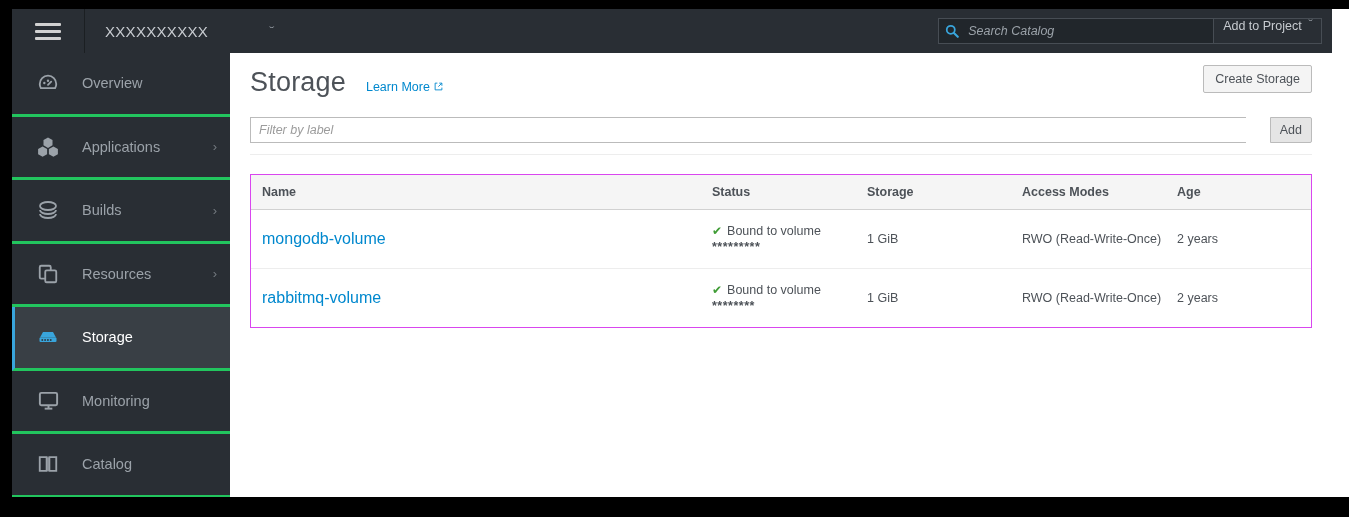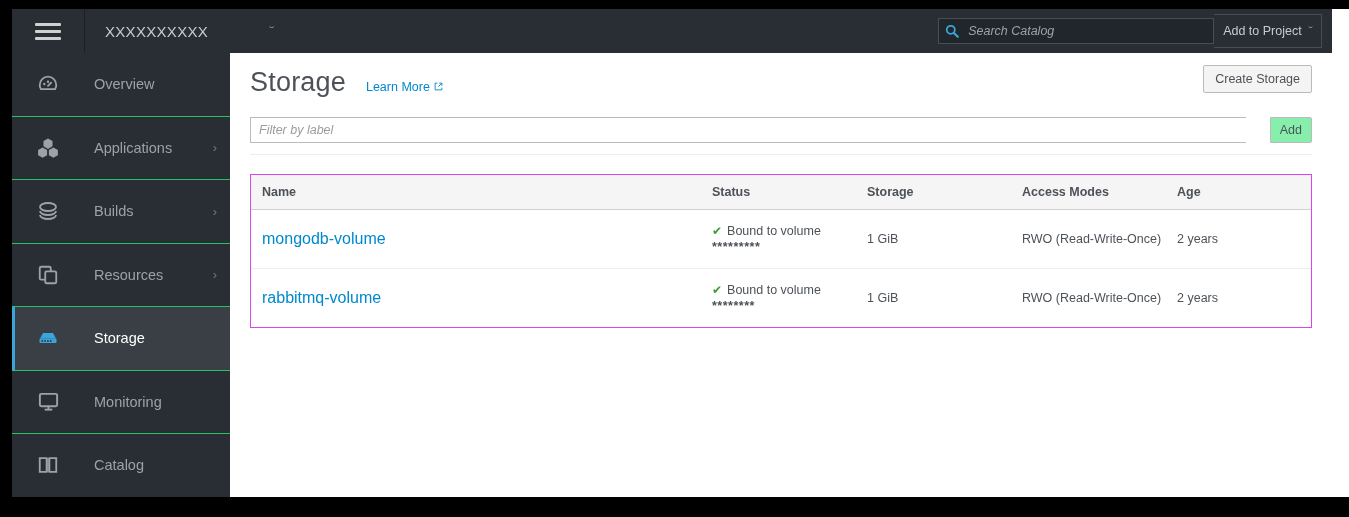--- a/index.html
+++ b/index.html
@@ -103,25 +103,25 @@
     font-size: 12.5px;
     font-style: italic;
     width: 100%;
   }
   .search-input::placeholder {
     color: #9ba2a9;
     font-style: italic;
     opacity: 1;
   }
   .add-project {
-    height: 34px;
+    height: 26px;
     border: 1px solid #474d54;
     border-left: none;
     display: flex;
-    align-items: center;
+    align-items: flex-start;
     padding: 0 9px;
     color: #c7cbd0;
     font-size: 12.5px;
     cursor: pointer;
     box-sizing: border-box;
     white-space: nowrap;
   }
   .add-project .caret {
     margin-left: 7px;
     font-size: 10px;
@@ -137,23 +137,22 @@
     height: 444px;
     background: #292e34;
   }
   .nav-item {
     position: relative;
     height: 63.5px;
     display: flex;
     align-items: center;
     padding-left: 23px;
     box-sizing: border-box;
-    border-bottom: 1px solid #22c55e;
-    cursor: pointer;
-    gap: 12px;
+    border-bottom: 3px solid #22c55e;
+    cursor: pointer;
   }
   .nav-item .ico {
     width: 26px;
     height: 26px;
     flex: none;
     margin-right: 21px;
     display: flex;
     align-items: center;
     justify-content: center;
   }
@@ -248,21 +247,21 @@
     color: #4d5258;
     outline: none;
   }
   .filter-input::placeholder {
     color: #9c9c9c;
     font-style: italic;
     opacity: 1;
   }
   .add-btn {
     height: 26px;
-    background: #86efac;
+    background: #e5e5e5;
     border: 1px solid #bbb;
     border-radius: 0 2px 2px 0;
     color: #4d5258;
     font-size: 12.5px;
     font-family: "Liberation Sans", sans-serif;
     padding: 0 9px;
     cursor: pointer;
   }
   
   .table-wrap {

